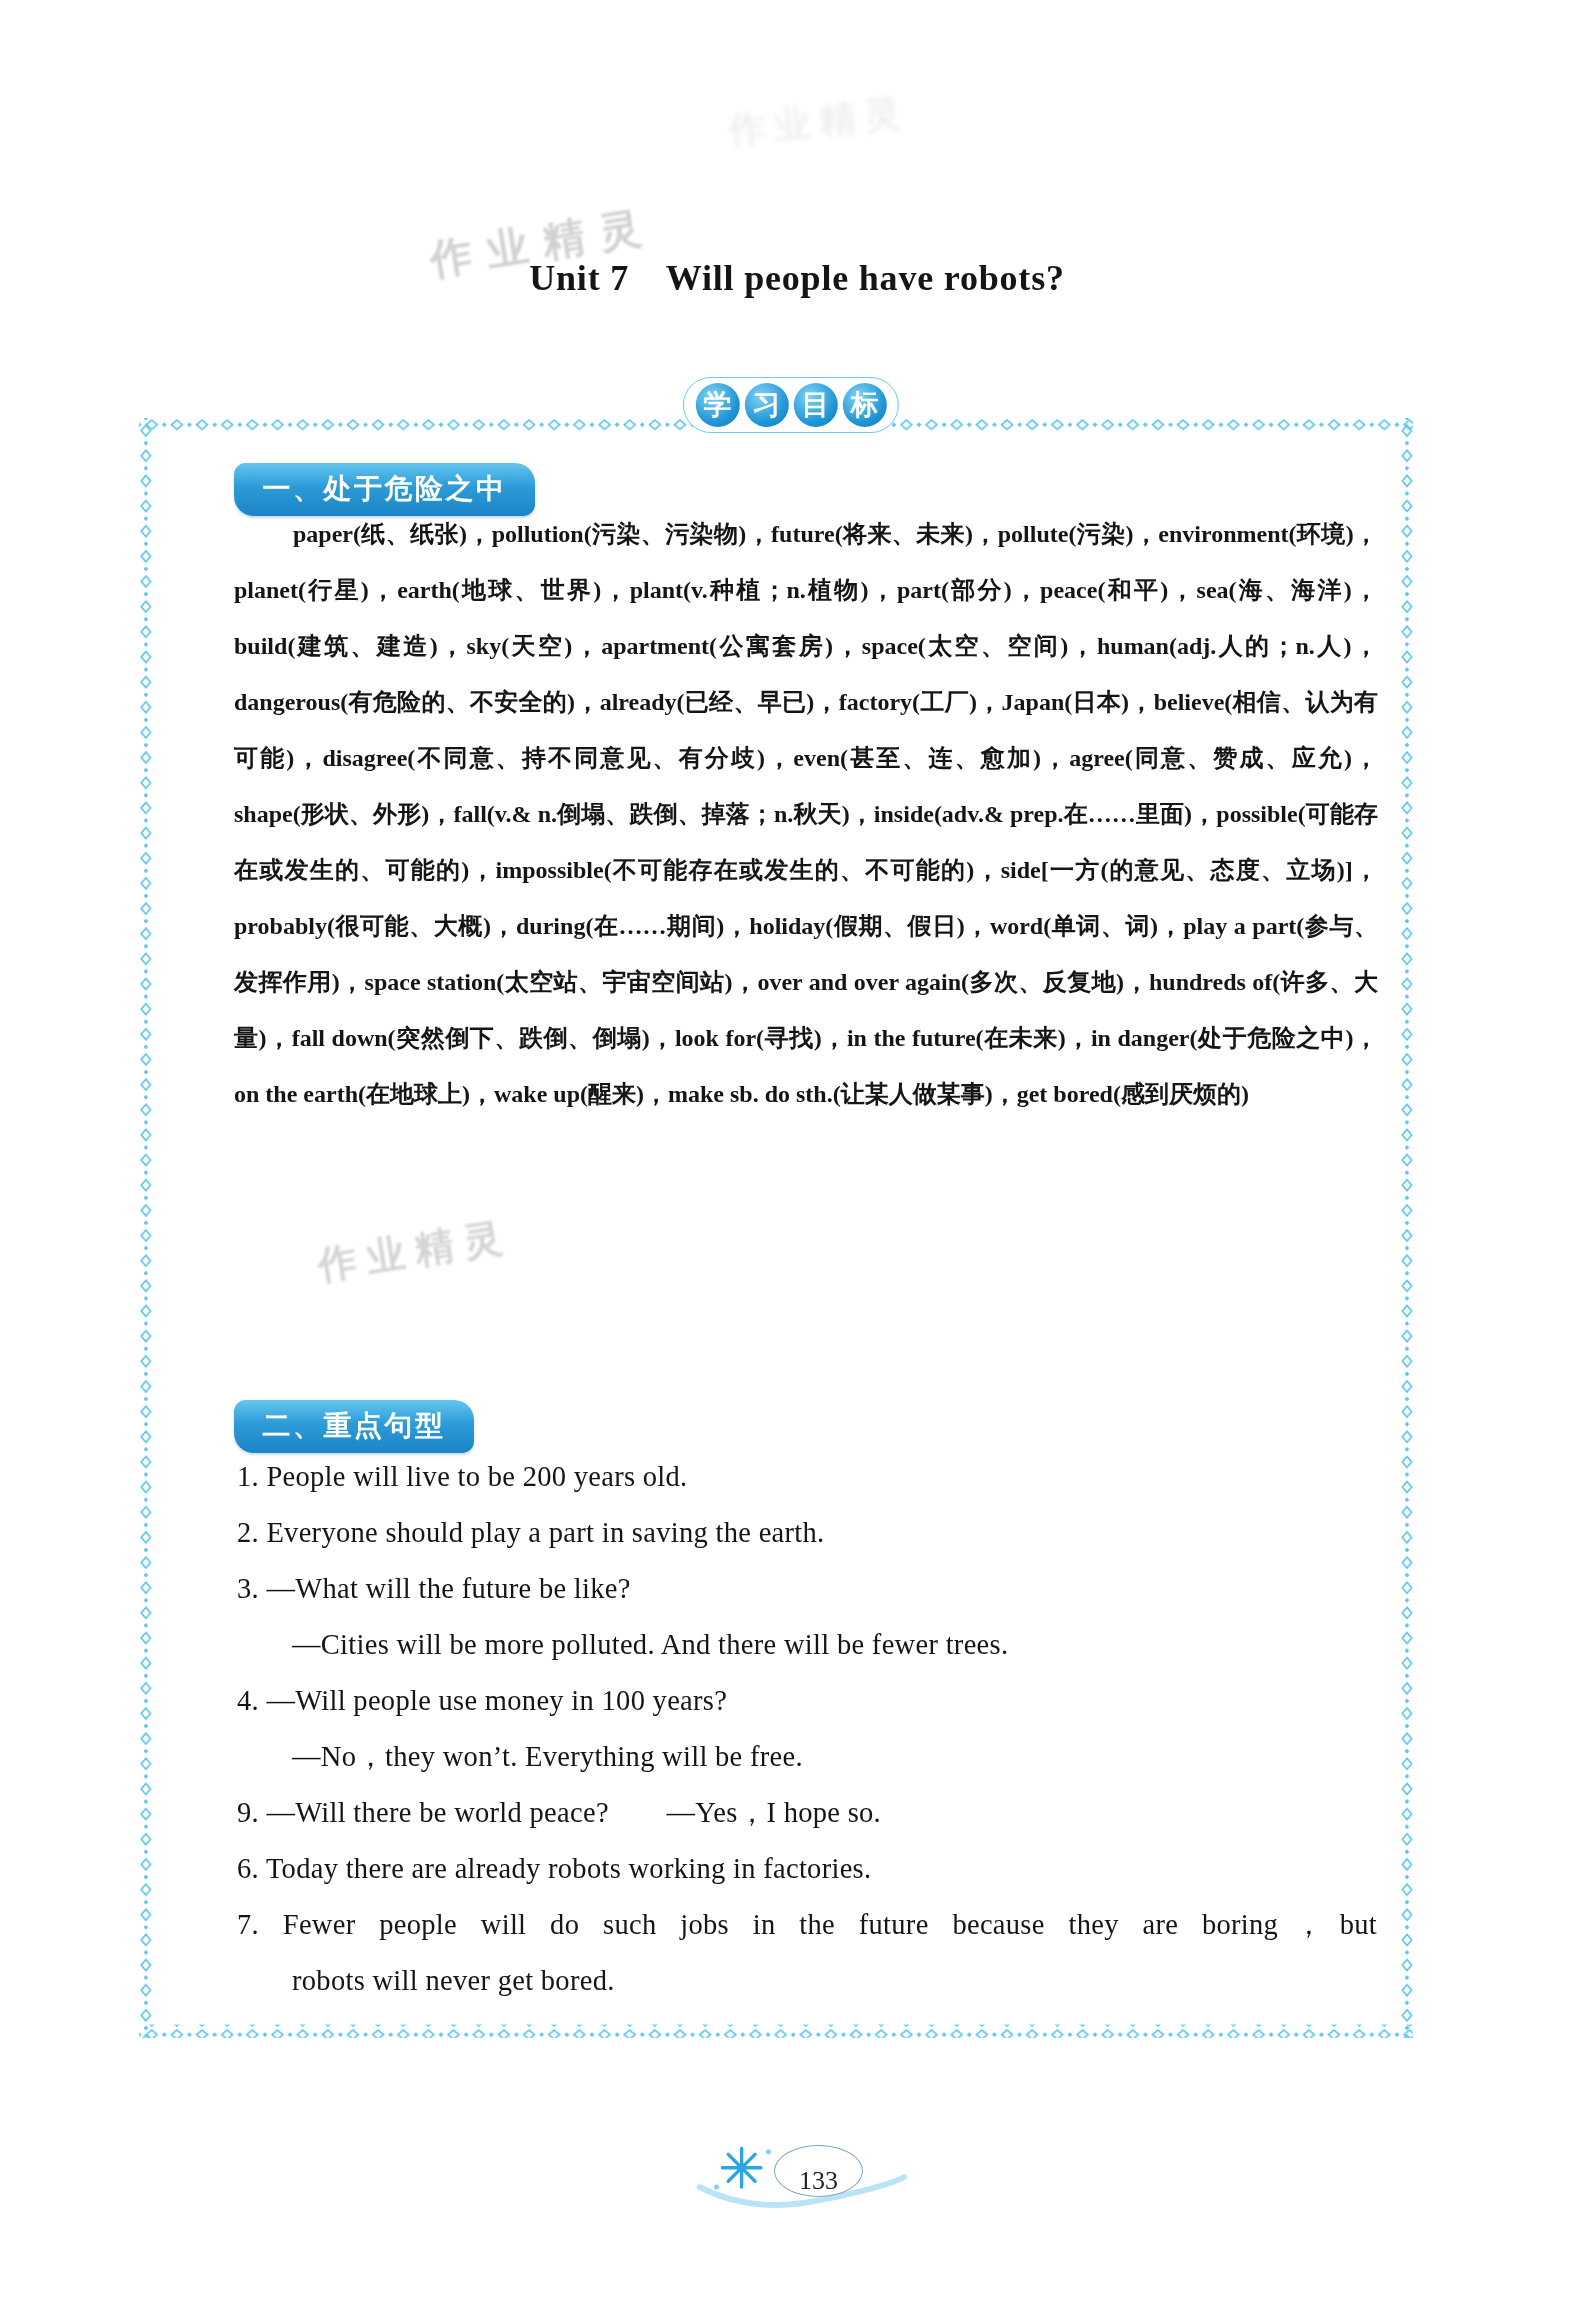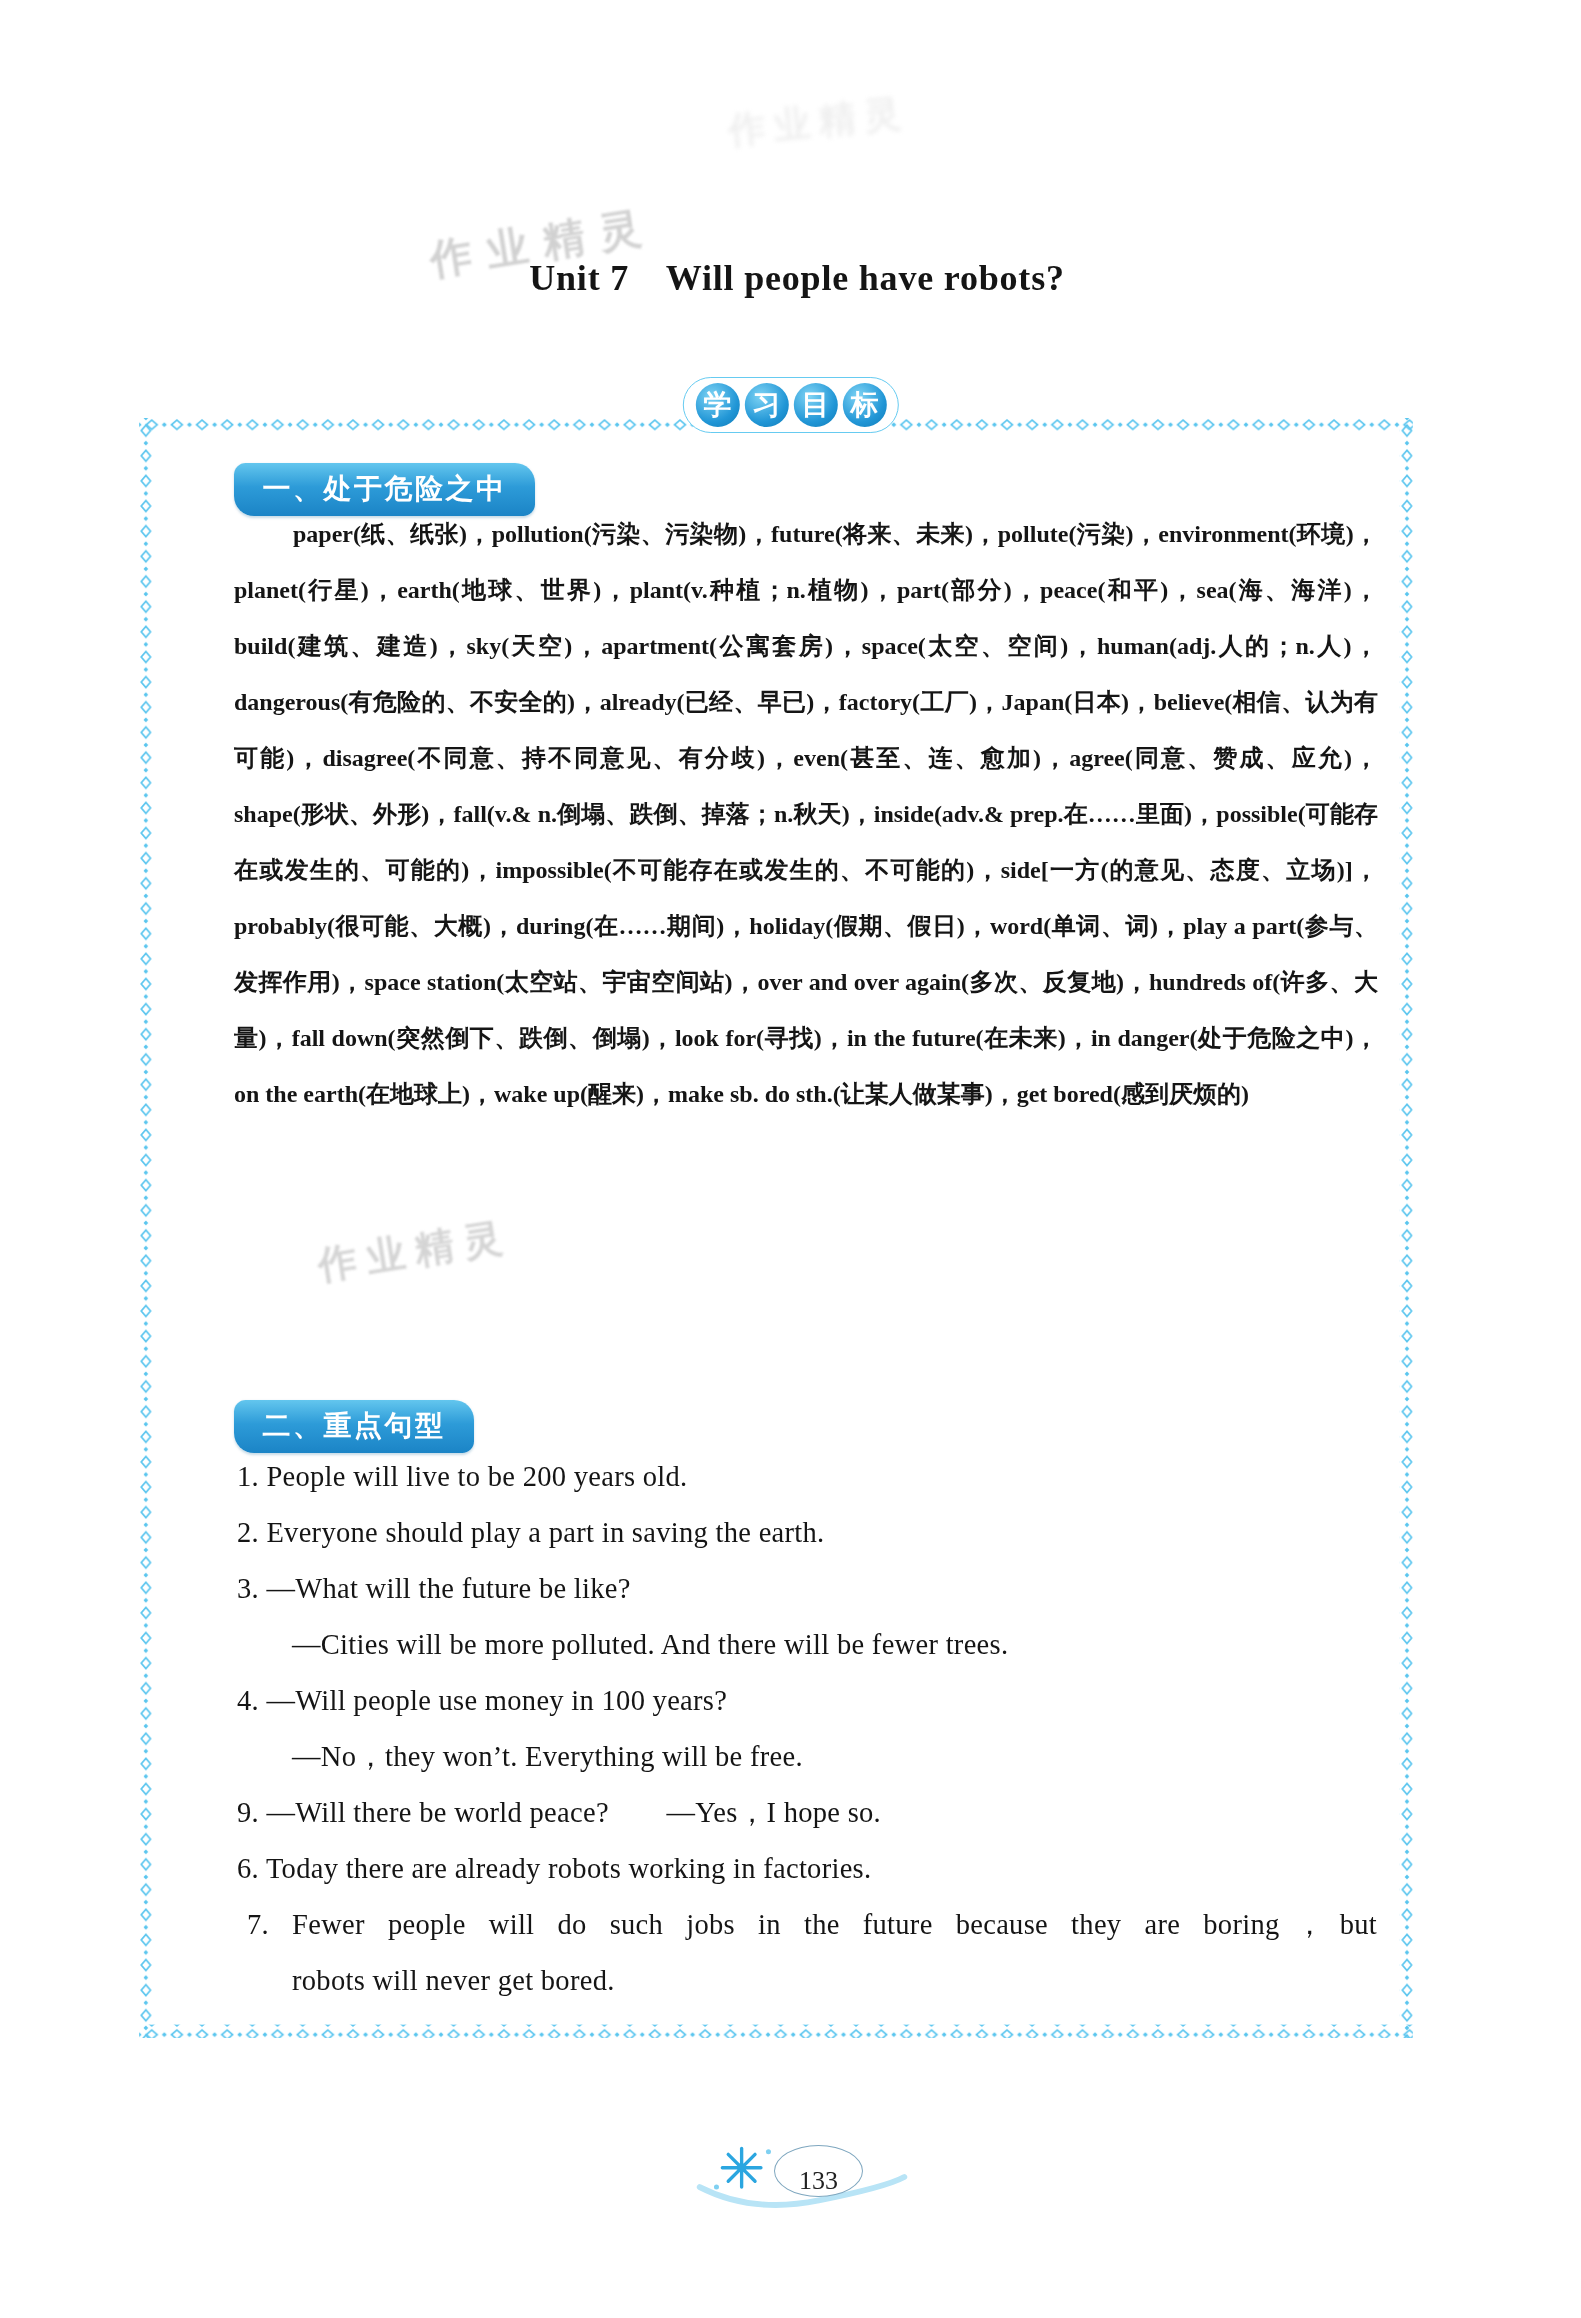--- a/index.html
+++ b/index.html
@@ -82,21 +82,21 @@
     text-align: justify;
     text-indent: 59px;
     font-family: "Liberation Serif", serif;
     z-index: 2;
   }
 
   
   .sentences { position: absolute; left: 237px; top: 1449px; width: 1140px; z-index: 2; }
   .sline { font-size: 28.5px; line-height: 56px; letter-spacing: 0.3px; font-family: "Liberation Serif", serif; }
   .cont  { padding-left: 55px; }
-  .jfull { text-align: justify; text-align-last: justify; margin-left: 10px; }
+  .jfull { text-align: justify; text-align-last: justify; }
 
   
   .footer { position: absolute; left: 693px; top: 2135px; width: 218px; height: 84px; z-index: 2; }
   .orn { position: absolute; left: 0; top: 0; }
   .pagenum {
     position: absolute; left: 81px; top: 10px; width: 87px; height: 50px;
     background: #ffffff;
     border: 1.7px solid #7fa7bf;
     border-radius: 50%;
     display: flex; align-items: flex-end; justify-content: center;

